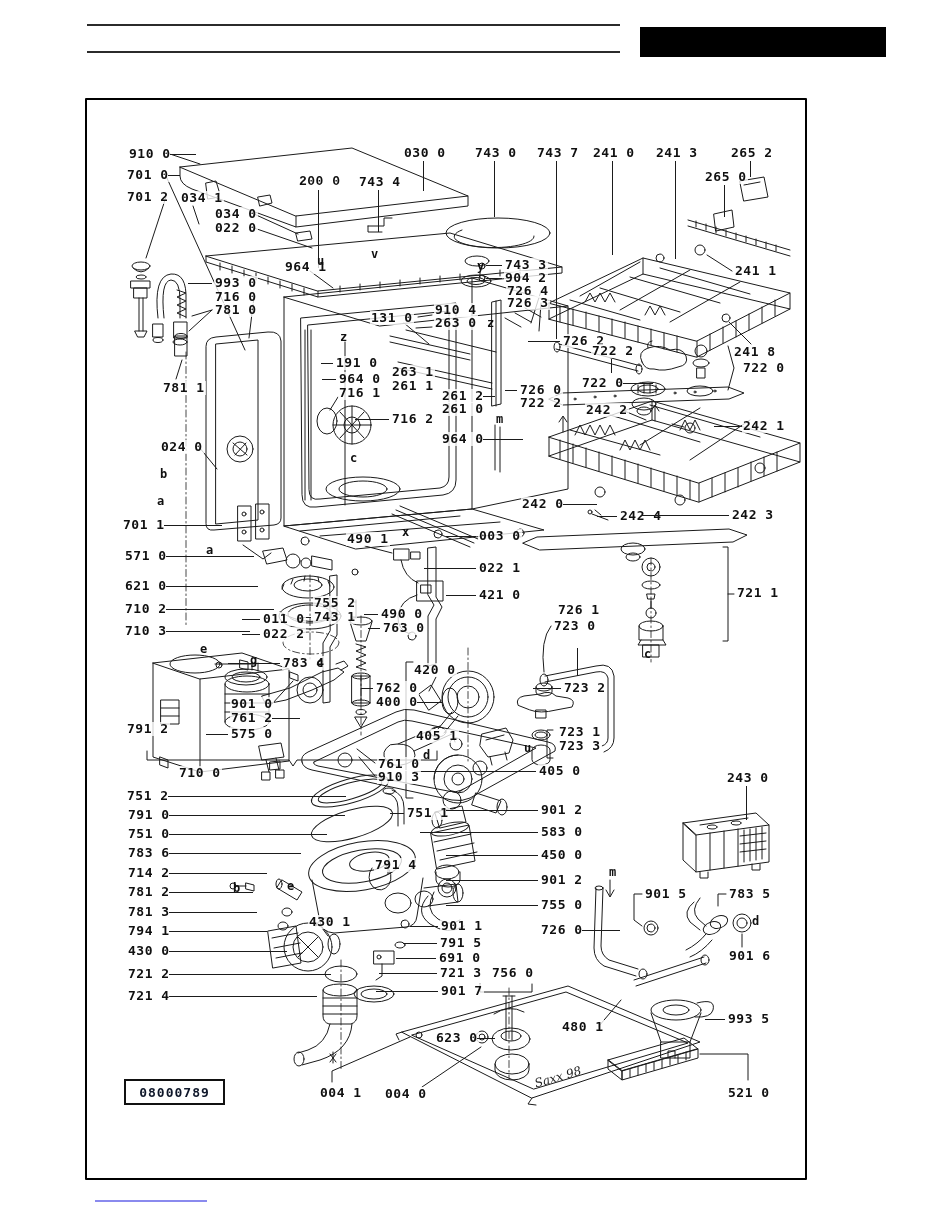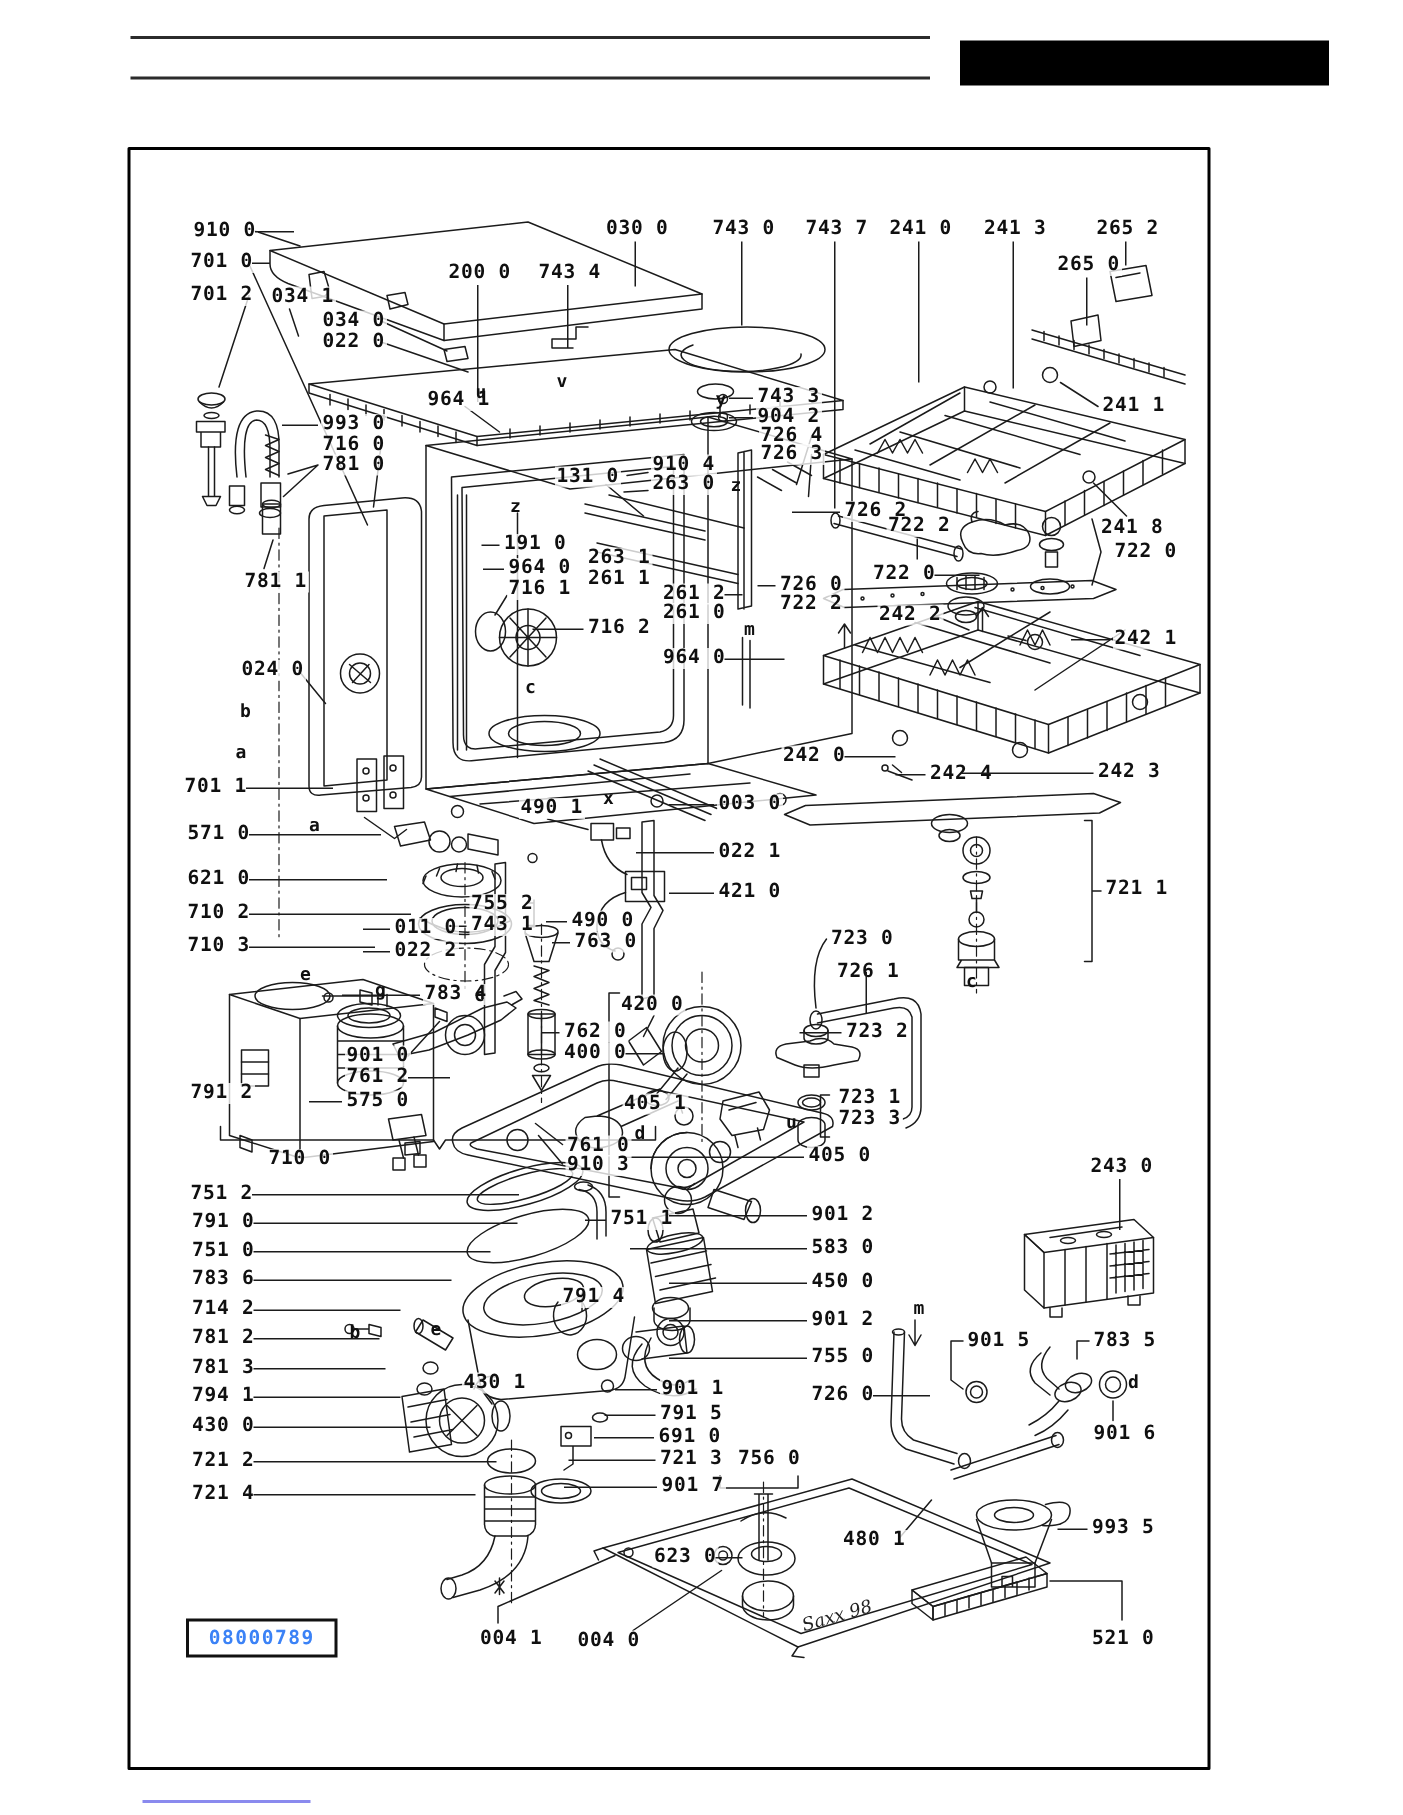--- a/index.html
+++ b/index.html
@@ -3,21 +3,21 @@
 <meta charset="utf-8">
 <style>
   html,body{margin:0;padding:0;background:#fff}
   .page{position:relative;width:935px;height:1210px;background:#fff;font-family:"DejaVu Sans Mono",monospace;overflow:hidden}
   .hline{position:absolute;background:#2b2b2b;height:2px}
   .redact{position:absolute;background:#000}
   .lbl{position:absolute;font:bold 13px "DejaVu Sans Mono",monospace;letter-spacing:.5px;color:#101010;white-space:pre;line-height:14px;background:rgba(255,255,255,.78);padding:0 1px}
   .ltr{position:absolute;font:bold 12px "DejaVu Sans Mono",monospace;color:#101010;line-height:12px}
   .leader{position:absolute;background:#1b1b1b}
   .stamp{position:absolute;left:124px;top:1079px;width:97px;height:22px;border:2px solid #111;display:flex;align-items:center;justify-content:center}
-  .stamp span{font:bold 13px "DejaVu Sans Mono",monospace;letter-spacing:1px;color:#3b82f6}
+  .stamp span{font:bold 13px "DejaVu Sans Mono",monospace;letter-spacing:1px;color:#0f172a}
   .basemark{position:absolute;left:534px;top:1070px;font:italic 12px "DejaVu Serif",serif;transform:rotate(-16deg);color:#222}
   .blueline{position:absolute;left:95px;top:1200px;width:112px;height:2px;background:#8a8aee}
   svg{position:absolute;left:0;top:0}
   svg path,svg circle,svg ellipse,svg rect{fill:none;stroke:#1b1b1b;stroke-width:1;stroke-linecap:round;stroke-linejoin:round}
   svg .dd{stroke-dasharray:7 3 1.5 3;stroke-width:.8}
   svg .fr{stroke:#000;stroke-width:2}
 </style>
 </head>
 <body>
 
@@ -472,21 +472,21 @@
     </g>
   </svg>
 
   <div id="diagram-layer">
       <div class="lbl" style="left: 128px; top: 147px;">910 0</div>
       <div class="leader" style="left: 169.5px; top: 154px; width: 26px; height: 1px;"></div>
       <div class="lbl" style="left: 126px; top: 168px;">701 0</div>
       <div class="leader" style="left: 167.5px; top: 175px; width: 12px; height: 1px;"></div>
       <div class="lbl" style="left: 126px; top: 190px;">701 2</div>
       <div class="lbl" style="left: 180px; top: 191px;">034 1</div>
-      <div class="lbl" style="left: 298px; top: 175px;">200 0</div>
+      <div class="lbl" style="left: 298px; top: 175px; font-family: Liberation Mono, monospace;">200 0</div>
       <div class="leader" style="left: 317.75px; top: 190px; width: 1px; height: 78px;"></div>
       <div class="lbl" style="left: 358px; top: 175px;">743 4</div>
       <div class="leader" style="left: 377.75px; top: 190px; width: 1px; height: 42px;"></div>
       <div class="lbl" style="left: 403px; top: 146px;">030 0</div>
       <div class="leader" style="left: 422.75px; top: 161px; width: 1px; height: 30px;"></div>
       <div class="lbl" style="left: 474px; top: 146px;">743 0</div>
       <div class="leader" style="left: 493.75px; top: 161px; width: 1px; height: 56px;"></div>
       <div class="lbl" style="left: 536px; top: 146px;">743 7</div>
       <div class="leader" style="left: 555.75px; top: 161px; width: 1px; height: 178px;"></div>
       <div class="lbl" style="left: 592px; top: 146px;">241 0</div>
@@ -572,21 +572,21 @@
       <div class="leader" style="left: 299px; top: 617px; width: 12px; height: 1px;"></div>
       <div class="lbl" style="left: 262px; top: 612px;">011 0</div>
       <div class="leader" style="left: 242px; top: 619px; width: 18px; height: 1px;"></div>
       <div class="lbl" style="left: 262px; top: 627px;">022 2</div>
       <div class="leader" style="left: 242px; top: 634px; width: 18px; height: 1px;"></div>
       <div class="lbl" style="left: 380px; top: 607px;">490 0</div>
       <div class="leader" style="left: 364px; top: 614px; width: 14px; height: 1px;"></div>
       <div class="lbl" style="left: 382px; top: 621px;">763 0</div>
       <div class="leader" style="left: 368px; top: 628px; width: 12px; height: 1px;"></div>
       <div class="lbl" style="left: 553px; top: 619px;">723 0</div>
-      <div class="lbl" style="left: 557px; top: 641px; text-align: right;">726 1</div>
+      <div class="lbl" style="left: 557px; top: 603px; text-align: right;">726 1</div>
       <div class="leader" style="left: 576.75px; top: 648px; width: 1px; height: 28px;"></div>
       <div class="lbl" style="left: 736px; top: 586px;">721 1</div>
       <div class="lbl" style="left: 282px; top: 656px;">783 4</div>
       <div class="leader" style="left: 228px; top: 663px; width: 52px; height: 1px;"></div>
       <div class="lbl" style="left: 413px; top: 663px;">420 0</div>
       <div class="lbl" style="left: 375px; top: 681px;">762 0</div>
       <div class="leader" style="left: 361px; top: 688px; width: 12px; height: 1px;"></div>
       <div class="lbl" style="left: 375px; top: 695px;">400 0</div>
       <div class="leader" style="left: 416.5px; top: 702px; width: 26px; height: 1px;"></div>
       <div class="lbl" style="left: 230px; top: 697px;">901 0</div>

